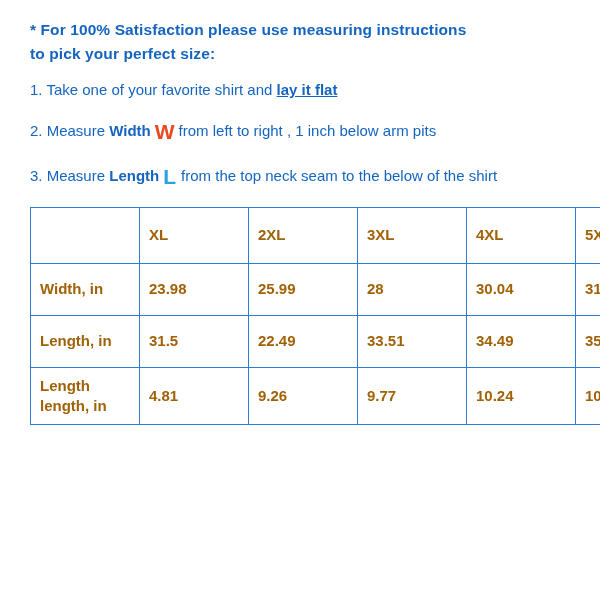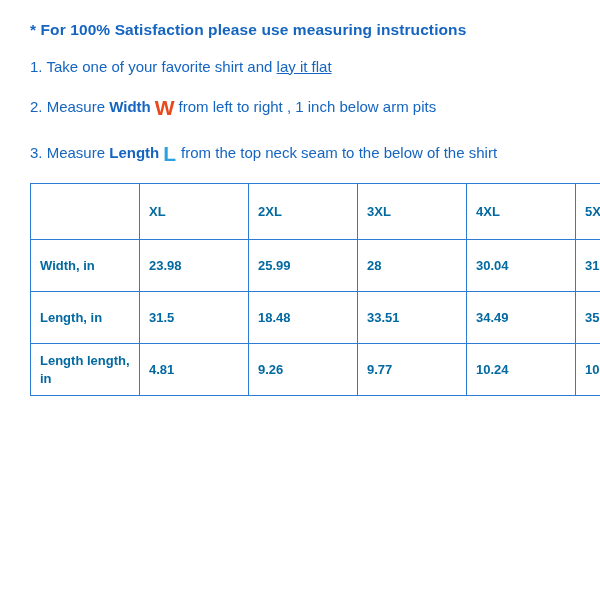--- a/index.html
+++ b/index.html
@@ -38,20 +38,21 @@
   }
   .step .num {
     font-weight: normal;
   }
   .step b {
     font-weight: bold;
     margin-top: 48px;
   }
   .underline {
     text-decoration: underline;
+    font-weight: bold;
   }
   .wicon {
     display: inline-block;
     font-weight: bold;
     font-size: 21px;
     color: #e8491d;
     vertical-align: -3px;
     padding: 0 4px;
     font-family: "Liberation Sans", sans-serif;
   }
@@ -65,22 +66,22 @@
     font-family: "Liberation Sans", sans-serif;
   }
   table.size-table {
     border-collapse: collapse;
     width: 540px;
     margin-top: 14px;
     table-layout: fixed;
   }
   table.size-table td, table.size-table th {
     border: 1px solid #2e7bd6;
-    color: #0369a1;
-    font-size: 13px;
+    color: #a16207;
+    font-size: 15px;
     font-weight: bold;
     padding: 8px 9px;
     text-align: left;
     vertical-align: middle;
     line-height: 1.35;
   }
   table.size-table th {
     font-weight: bold;
   }
   table.size-table tr { height: 52px; }
@@ -89,20 +90,21 @@
   .col-size { width: 90px; }
   .corner { border: 1px solid #2e7bd6; }
 </style>
 </head>
 <body>
 
 <div class="page">
 
   <p class="intro">
     <span>* For 100% Satisfaction please use measuring instructions</span><br>
+    <span>to pick your perfect size:</span>
   </p>
 
   <p class="step">
     <span class="num">1.</span>
     <span>Take one of your favorite shirt and </span><span class="underline">lay it flat</span>
   </p>
 
   <p class="step">
     <span class="num">2.</span>
     <span>Measure </span><b>Width</b><span class="wicon">W</span><span>from left to right , 1 inch below arm pits</span>
@@ -127,21 +129,21 @@
       <td class="col-label">Width, in</td>
       <td>23.98</td>
       <td>25.99</td>
       <td>28</td>
       <td>30.04</td>
       <td>31.97</td>
     </tr>
     <tr>
       <td class="col-label">Length, in</td>
       <td>31.5</td>
-      <td>18.48</td>
+      <td>22.49</td>
       <td>33.51</td>
       <td>34.49</td>
       <td>35.52</td>
     </tr>
     <tr>
       <td class="col-label">Length length, in</td>
       <td>4.81</td>
       <td>9.26</td>
       <td>9.77</td>
       <td>10.24</td>

